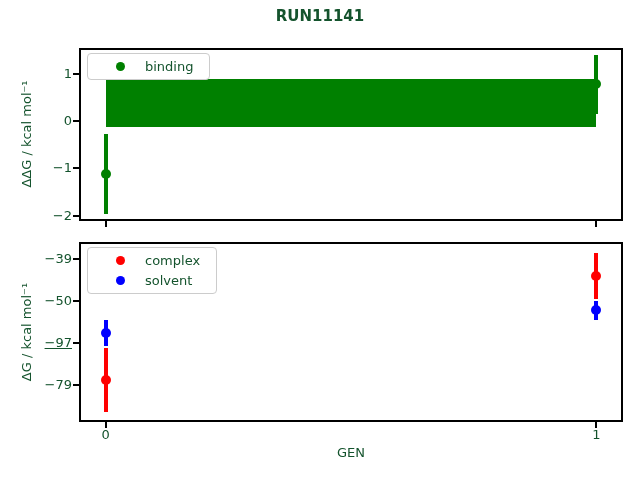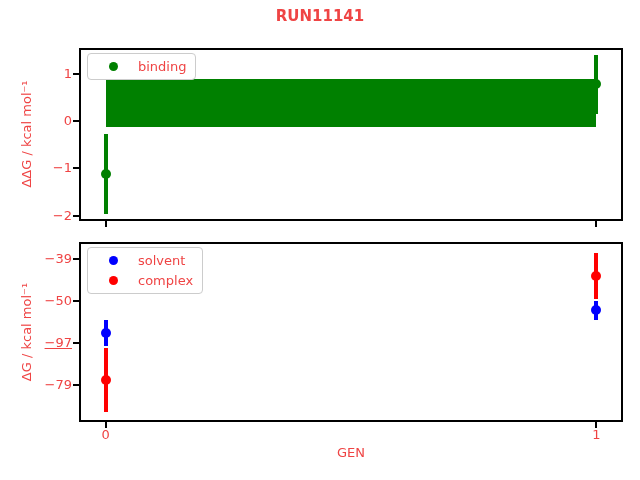--- a/index.html
+++ b/index.html
@@ -1,18 +1,18 @@
 <!DOCTYPE html>
 <html><head>
 <meta charset="utf-8">
 <style>
   html,body{margin:0;padding:0;background:#ffffff;}
   .figure{
     position:relative;width:640px;height:480px;background:#ffffff;
-    font-family:"DejaVu Sans","Liberation Sans",sans-serif;color:#ef4444;
+    font-family:"DejaVu Sans","Liberation Sans",sans-serif;color:#14532d;
     overflow:hidden;
   }
   .fig-title{
     position:absolute;left:0;top:7px;width:640px;text-align:center;
     font-size:15px;font-weight:bold;
   }
   .axes{
     position:absolute;border:2px solid #000;background:#fff;box-sizing:border-box;
   }
   #axes-top{left:79px;top:48px;width:544px;height:173px;}
@@ -34,21 +34,21 @@
   .xtick{position:absolute;bottom:-8px;width:2px;height:6px;background:#000;}
   .xticklabel{
     position:absolute;top:calc(100% + 7px);width:30px;text-align:center;font-size:13px;
   }
   .band{position:absolute;}
   .ebar{position:absolute;width:4px;}
   .marker{position:absolute;width:10px;height:10px;border-radius:50%;}
   .legend{
     position:absolute;left:6px;top:3px;
     background:rgba(255,255,255,0.9);border:1px solid #cccccc;border-radius:4px;
-    padding:3px 9px;display:flex;flex-direction:column;row-gap:1px;
+    padding:3px 16px;display:flex;flex-direction:column;row-gap:1px;
   }
   .lrow{display:flex;align-items:center;column-gap:9px;height:19px;}
   .lhandle{width:32px;display:flex;align-items:center;justify-content:center;flex:none;}
   .lline{height:0;}
   .ldot{width:9px;height:9px;border-radius:50%;}
   .llabel{font-size:13px;white-space:nowrap;}
 </style>
 </head>
 <body>
 
@@ -100,27 +100,27 @@
       <div class="marker" style="left: 19.5455px; top: 84.0451px; background: rgb(0, 0, 255);"></div>
       <div class="ebar" style="left: 513.455px; top: 56.8551px; height: 19.2304px; background: rgb(0, 0, 255);"></div>
       <div class="marker" style="left: 510.455px; top: 61.4703px; background: rgb(0, 0, 255);"></div>
       <div class="ebar" style="left: 22.5455px; top: 103.677px; height: 64.38px; background: rgb(255, 0, 0);"></div>
       <div class="marker" style="left: 19.5455px; top: 130.867px; background: rgb(255, 0, 0);"></div>
       <div class="ebar" style="left: 513.455px; top: 9.19715px; height: 45.9857px; background: rgb(255, 0, 0);"></div>
       <div class="marker" style="left: 510.455px; top: 27.19px; background: rgb(255, 0, 0);"></div>
       <div class="legend">
         <div class="lrow">
           <div class="lhandle">
+            <div class="ldot" style="background: rgb(255, 0, 0);"></div>
+          </div>
+          <div class="llabel">complex</div>
+        </div>
+        <div class="lrow">
+          <div class="lhandle">
             <div class="ldot" style="background: rgb(0, 0, 255);"></div>
           </div>
           <div class="llabel">solvent</div>
-        </div>
-        <div class="lrow">
-          <div class="lhandle">
-            <div class="ldot" style="background: rgb(255, 0, 0);"></div>
-          </div>
-          <div class="llabel">complex</div>
         </div>
       </div>
     </div>
 
   <div class="fig-xlabel">GEN</div>
 </div>
 
 </body></html>

